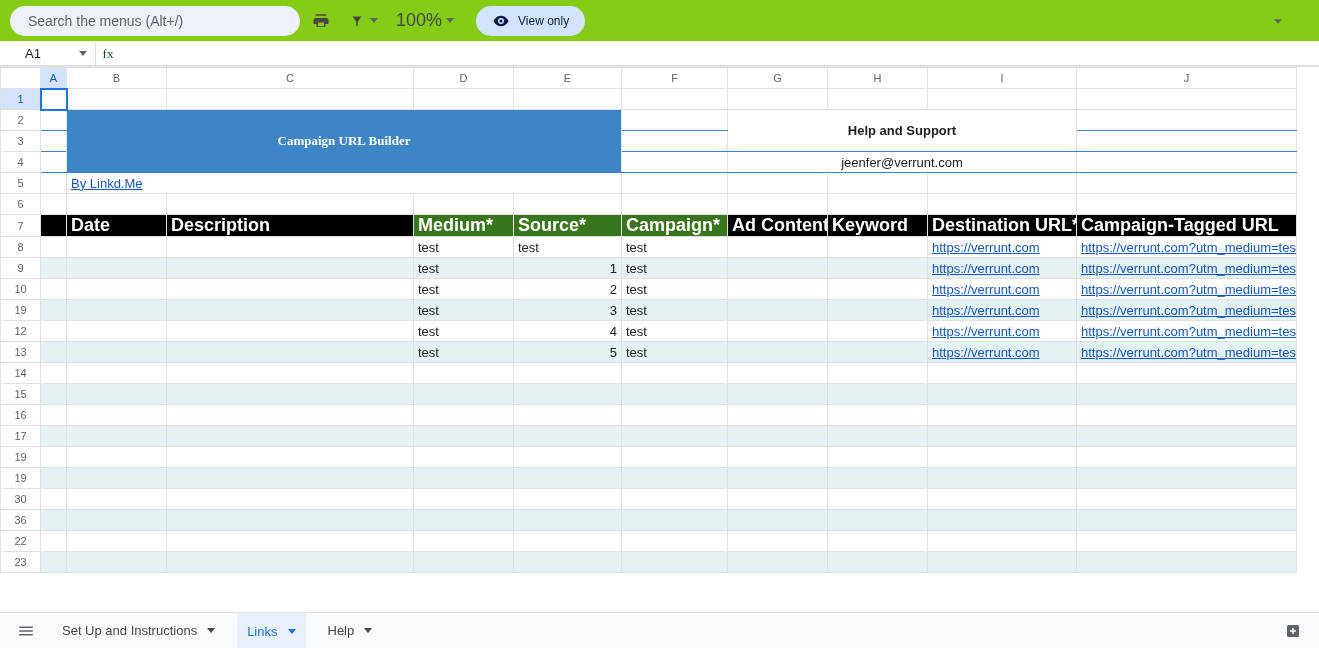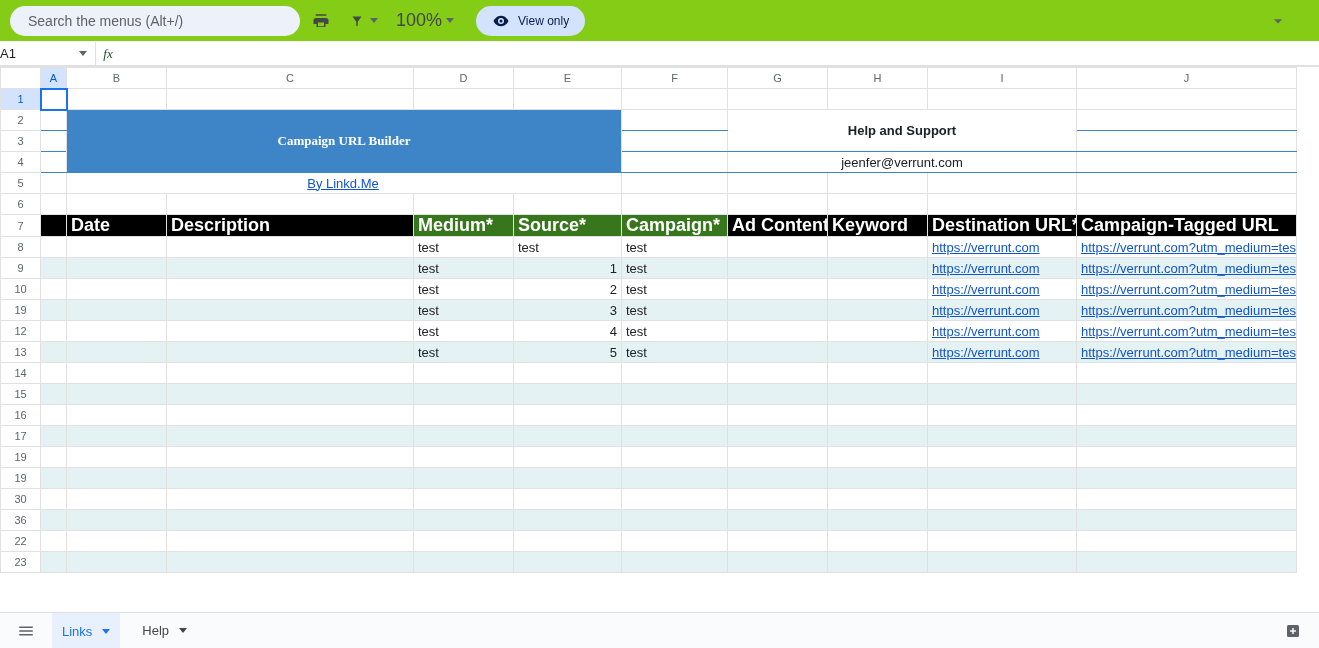--- a/index.html
+++ b/index.html
@@ -84,29 +84,29 @@
     border-bottom: 1px solid #e0e0e0;
     height: 24px;
     background: #fff;
   }
   .name-box {
     display: flex;
     align-items: center;
     justify-content: space-between;
     width: 96px;
     height: 100%;
-    padding: 0 8px 0 0;
+    padding: 0 8px 0 25px;
     border-right: 1px solid #e0e0e0;
     font-size: 13px;
     color: #202124;
   }
   .fx {
     display: flex; align-items: center; justify-content: center;
     width: 24px; height: 100%;
-    font-style: italic; font-family: "Times New Roman", serif; color: #14532d;
+    font-family: "Times New Roman", serif; color: #14532d;
     border-right-width: 0;
   }
 
   
   .grid-area {
     position: relative;
     height: calc(100% - 42px - 24px - 36px);
     overflow: auto;
     border-top: 1px solid #e0e0e0;
   }
@@ -166,21 +166,21 @@
   .banner-cell {
     background: #3d85c6;
     color: #fff;
     font-family: "Times New Roman", Georgia, serif;
     font-weight: bold;
     font-size: 30px;
     text-align: center;
   }
   tr.banner-row td { border-top-color: #3d85c6; border-bottom-color: #3d85c6; }
 
-  .bylink { color: #1155cc; text-decoration: underline; text-align: center; font-size: 14px; padding-right: 6px !important; }
+  .bylink { color: #1155cc; text-decoration: underline; text-align: left; font-size: 14px; padding-right: 6px !important; }
 
   .help-title { text-align: center; font-weight: bold; font-size: 14px; }
   .help-sub   { text-align: center; font-size: 12px; }
 
   
   tr.hdr td { color: #fff; font-weight: bold; font-size: 18px; padding: 0 4px; text-align: left; }
   tr.hdr .black { background: #000; }
   tr.hdr .green { background: #38761d; }
 
   
@@ -579,20 +579,24 @@
   </tbody>
 </table>
 </div>
 
 <div class="tabstrip">
   <div class="ts-btn">
     <svg viewBox="0 0 24 24">
         <path fill="#5f6368" d="M3 6h18v2H3V6zm0 5h18v2H3v-2zm0 5h18v2H3v-2z"></path>
       </svg>
   </div>
+  <div class="sheet-tab">
+    <span>Set Up and Instructions</span>
+    <span class="caret"></span>
+  </div>
   <div class="sheet-tab active">
     <span>Links</span>
     <span class="caret"></span>
   </div>
   <div class="sheet-tab">
     <span>Help</span>
     <span class="caret"></span>
   </div>
   <div class="ts-spacer"></div>
   <div class="ts-btn">

